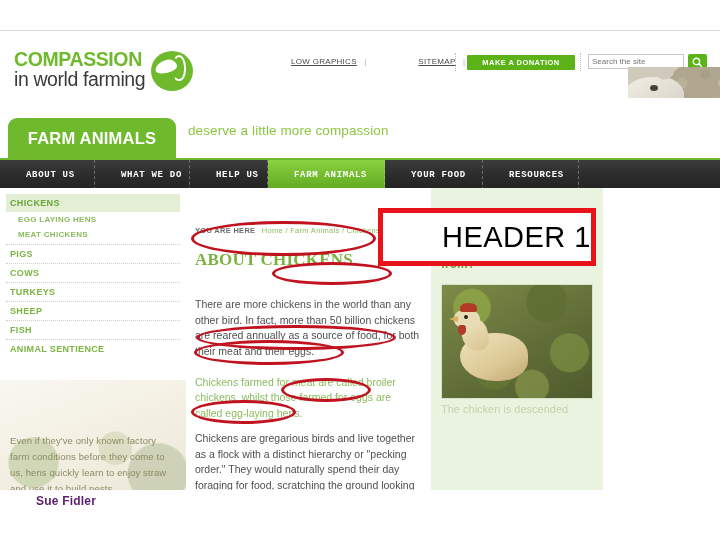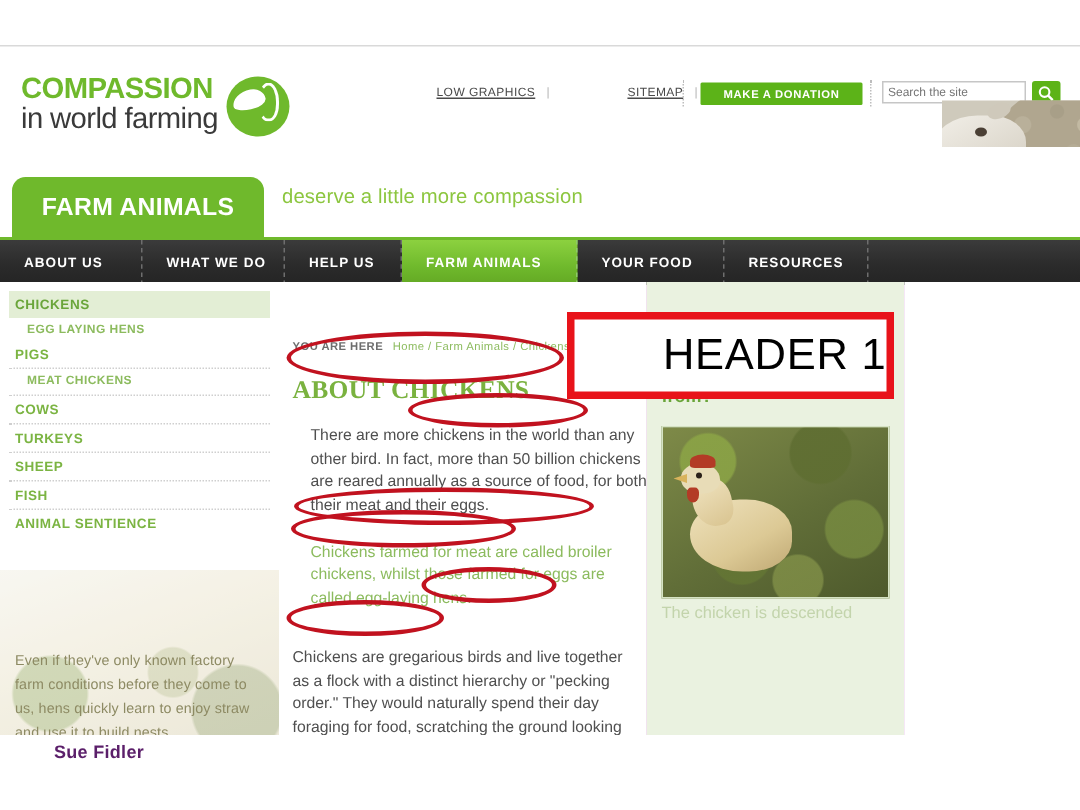--- a/index.html
+++ b/index.html
@@ -14,21 +14,21 @@
     width: 720px; height: 540px;
     background: #ffffff;
     overflow: hidden;
   }
 
   
   #site {
     position: absolute;
     left: 0; top: 30px;
     width: 720px; height: 460px;
-    background: #f0abfc;
+    background: #14b8a6;
     overflow: hidden;
   }
 
   
   .util-bar {
     position: absolute;
     left: 0; top: 0;
     width: 720px; height: 68px;
     background: #ffffff;
     border-top: 1px solid #d9d9d9;
@@ -179,23 +179,24 @@
     width: 720px; height: 30px;
     background: linear-gradient(180deg,#3b3b3b 0%, #2b2b2b 55%, #242424 100%);
     border-top: 2px solid #6fb92c;
   }
   .navitem {
     position: absolute; top: 0;
     height: 30px; line-height: 30px;
     color: #ffffff;
     font-size: 9px; font-weight: bold;
     letter-spacing: 0.7px;
-    padding-left: 16px;
+    padding-left: 26px;
     box-sizing: border-box;
     border-right: 1px dashed #6e6e6e;
+    font-family: Liberation Mono, monospace;
   }
   .navitem.active {
     background: linear-gradient(180deg,#8cd13f 0%, #6fb92c 60%, #63a824 100%);
     color: #ffffff;
     border-right: 1px dashed #8ec96a;
   }
   .navitem.last { border-right: 1px dashed #6e6e6e; }
 
   
   .content { position: absolute; left: 0; top: 158px; width: 720px; height: 302px; }
@@ -268,21 +269,21 @@
     font-size: 17px; font-weight: bold;
     color: #7ab23f; letter-spacing: 0.2px; font-family: Liberation Serif, serif;
   }
   .para {
     position: absolute; left: 9px;
     width: 226px;
     font-size: 10.5px; line-height: 15.5px;
     color: #4f4f4f;
   }
   .para .grn { color: #8cbb5e; }
-  #para1 { top: 95px; margin-left: 12px; }
+  #para1 { top: 109px; }
   .sub-h2 {
     position: absolute; left: 9px; top: 222px;
     font-size: 12.5px; color: #8cbb5e;
     letter-spacing: 0.15px;
   }
   #para3 { top: 243px; }
 
   .rightcol {
     position: absolute; left: 431px; top: 0;
     width: 172px; height: 302px;
@@ -460,22 +461,22 @@
       <div class="navitem last" style="left:483px;width:96px">RESOURCES</div>
     </div>
 
     <div class="content">
 
       <div class="leftcol">
         <div class="sb-photo"></div>
         <div class="sb-top">
           <div class="sb-item current">CHICKENS</div>
           <div class="sb-item sb-sub">EGG LAYING HENS</div>
+          <div class="sb-item sb-sub lastsub">MEAT CHICKENS</div>
           <div class="sb-item">PIGS</div>
-          <div class="sb-item sb-sub lastsub">MEAT CHICKENS</div>
           <div class="sb-item">COWS</div>
           <div class="sb-item">TURKEYS</div>
           <div class="sb-item">SHEEP</div>
           <div class="sb-item">FISH</div>
           <div class="sb-item" style="border-bottom:none">ANIMAL SENTIENCE</div>
         </div>
         <div class="sb-quote">Even if they've only known factory farm conditions before they come to us, hens quickly learn to enjoy straw and use it to build nests</div>
       </div>
 
       <div class="midcol">

